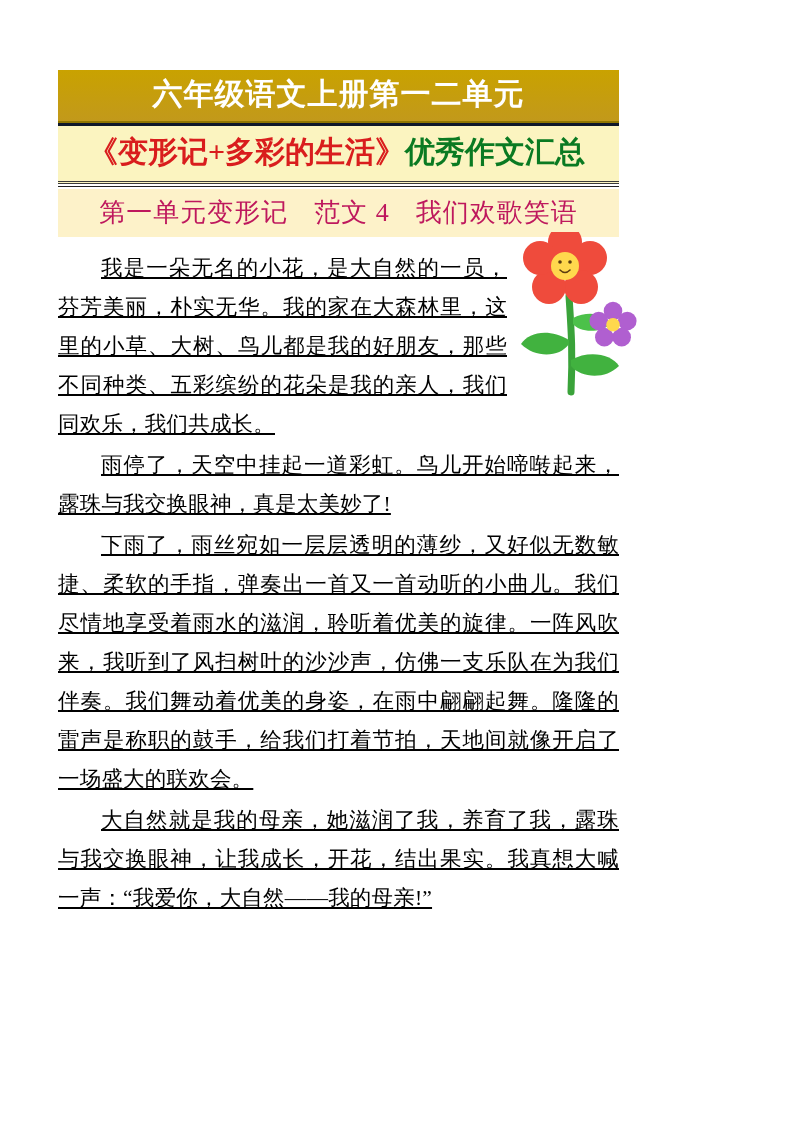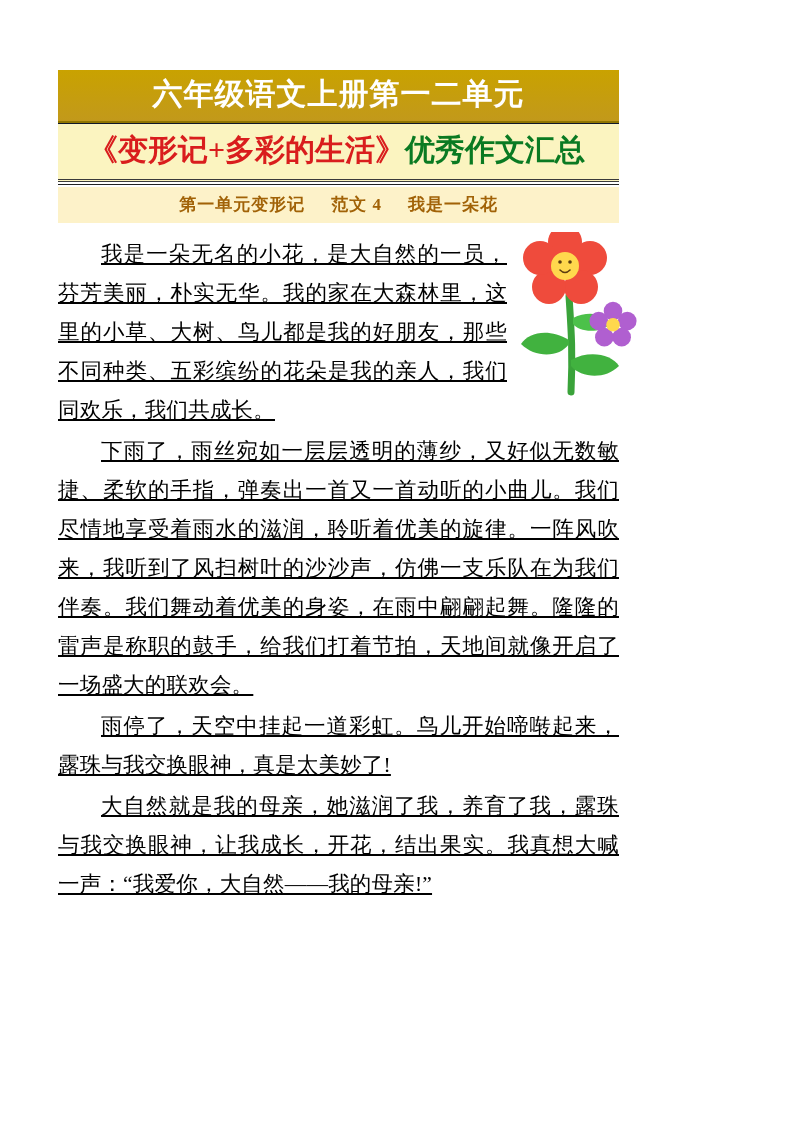--- a/index.html
+++ b/index.html
@@ -40,21 +40,21 @@
     font-size: 30px;
     font-weight: bold;
     color: #ffffff;
     letter-spacing: 1px;
     line-height: 1.15;
   }
   .banner-mid {
     background: #fbf4c0;
     text-align: center;
     padding: 6px 4px 8px 0;
-    border-top: 1px solid #0f172a;
+    border-top: 3px solid #0f172a;
     border-bottom: 3px double #3a3a3a;
     white-space: nowrap;
   }
   .banner-mid .red {
     font-size: 30px;
     font-weight: bold;
     color: #d91d1d;
     letter-spacing: 0px;
   }
   .banner-mid .green {
@@ -68,23 +68,23 @@
     border-top: 1px solid #222;
     margin: 2px 0 0 0;
   }
   .banner-sub {
     background: #fdf2c9;
     text-align: center;
     padding: 6px 0 7px 0;
     margin-top: 2px;
   }
   .banner-sub span {
-    font-size: 17px;
-    font-weight: bold;
-    color: #a16207;
+    font-size: 26px;
+    font-weight: normal;
+    color: #be185d;
     letter-spacing: 1px;
   }
   .banner-sub .gap {
     display: inline-block;
     width: 26px;
   }
 
   
   .article {
     margin-top: 12px;
@@ -158,24 +158,24 @@
 
   <div class="banner-wrap">
     <div class="banner-top">
       <div class="t1">六年级语文上册第一二单元</div>
     </div>
     <div class="banner-mid">
       <span class="red">《变形记+多彩的生活》</span><span class="green">优秀作文汇总</span>
     </div>
     <div class="rule-thin"></div>
     <div class="banner-sub">
-      <span>第一单元变形记</span><span class="gap"></span><span>范文 4</span><span class="gap"></span><span>我是一朵花</span>
+      <span>第一单元变形记</span><span class="gap"></span><span>范文 4</span><span class="gap"></span><span>我们欢歌笑语</span>
     </div>
   </div>
 
   <div class="article">
     <p class="para first wrap-flower" style="padding-right: 112px;">我是一朵无名的小花，是大自然的一员，芬芳美丽，朴实无华。我的家在大森林里，这里的小草、大树、鸟儿都是我的好朋友，那些不同种类、五彩缤纷的花朵是我的亲人，我们同欢乐，我们共成长。</p>
+    <p class="para">雨停了，天空中挂起一道彩虹。鸟儿开始啼啭起来，露珠与我交换眼神，真是太美妙了!</p>
     <p class="para">下雨了，雨丝宛如一层层透明的薄纱，又好似无数敏捷、柔软的手指，弹奏出一首又一首动听的小曲儿。我们尽情地享受着雨水的滋润，聆听着优美的旋律。一阵风吹来，我听到了风扫树叶的沙沙声，仿佛一支乐队在为我们伴奏。我们舞动着优美的身姿，在雨中翩翩起舞。隆隆的雷声是称职的鼓手，给我们打着节拍，天地间就像开启了一场盛大的联欢会。</p>
-    <p class="para">雨停了，天空中挂起一道彩虹。鸟儿开始啼啭起来，露珠与我交换眼神，真是太美妙了!</p>
     <p class="para">大自然就是我的母亲，她滋润了我，养育了我，露珠与我交换眼神，让我成长，开花，结出果实。我真想大喊一声：“我爱你，大自然——我的母亲!”</p>
   </div>
 
 </div>
 
 </body></html>

